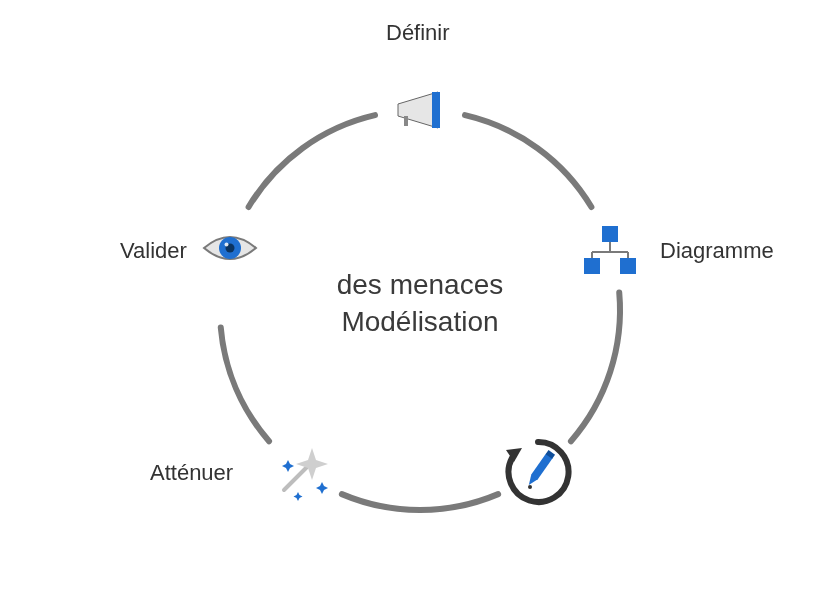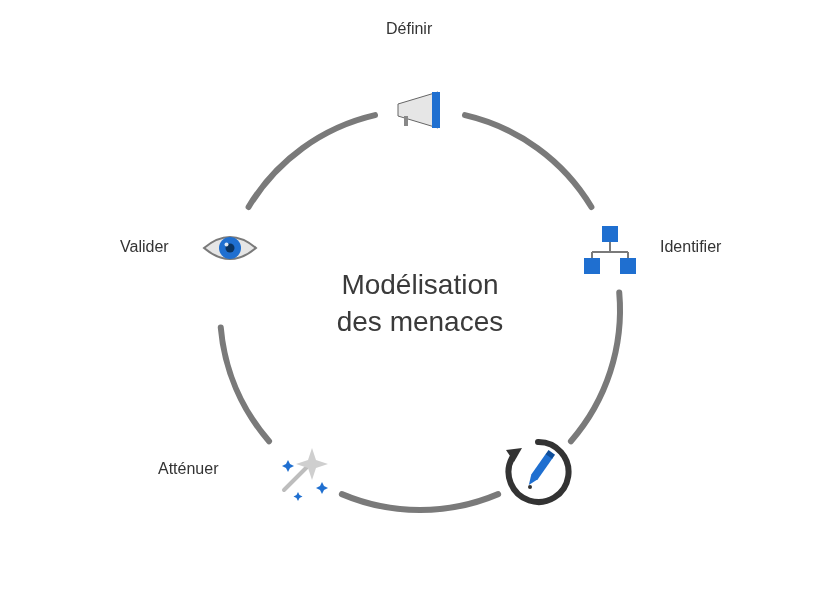--- a/index.html
+++ b/index.html
@@ -28,21 +28,21 @@
     top: 50%;
     transform: translate(-50%, -50%);
     text-align: center;
     font-size: 28px;
     line-height: 1.35;
     color: #3a3a3a;
     width: 260px;
   }
   .step-label {
     position: absolute;
-    font-size: 16px;
+    font-size: 22px;
     color: #333;
     white-space: nowrap;
   }
   .icon-wrap {
     position: absolute;
     width: 60px;
     height: 60px;
     transform: translate(-50%, -50%);
   }
 </style>
@@ -61,22 +61,22 @@
 
       <path d="M 498.14 494.13 A 200 200 0 0 1 341.86 494.13"></path>
 
       <path d="M 269.06 441.20 A 200 200 0 0 1 220.76 327.43"></path>
 
       <path d="M 248.57 207.00 A 200 200 0 0 1 375.01 115.13"></path>
     </g>
   </svg>
 
   <div class="center-label">
+    <div>des menaces</div>
     <div>Modélisation</div>
-    <div>des menaces</div>
   </div>
 
   <div class="icon-wrap" style="left:420px; top:110px;">
     <svg width="60" height="60" viewBox="0 0 60 60">
 
       <path d="M8 24 L48 12 L48 48 L8 36 Z" fill="#e6e6e6" stroke="#666" stroke-width="1"></path>
 
       <rect x="42" y="12" width="8" height="36" fill="#1f6fd0"></rect>
 
       <rect x="14" y="36" width="4" height="10" fill="#888"></rect>
@@ -90,21 +90,21 @@
         <line x1="30" y1="24" x2="30" y2="34"></line>
         <line x1="12" y1="34" x2="48" y2="34"></line>
         <line x1="12" y1="34" x2="12" y2="42"></line>
         <line x1="48" y1="34" x2="48" y2="42"></line>
       </g>
       <rect x="22" y="8" width="16" height="16" fill="#1f6fd0"></rect>
       <rect x="4" y="40" width="16" height="16" fill="#1f6fd0"></rect>
       <rect x="40" y="40" width="16" height="16" fill="#1f6fd0"></rect>
     </svg>
   </div>
-  <div class="step-label" style="left:660px; top:238px;">Identifier</div>
+  <div class="step-label" style="left:660px; top:238px;">Diagramme</div>
 
   <div class="icon-wrap" style="left:538px; top:472px; width:76px; height:76px;">
     <svg width="76" height="76" viewBox="0 0 76 76">
 
       <path d="M 38 8
                A 30 30 0 1 1 12 24" fill="none" stroke="#333" stroke-width="6" stroke-linecap="round"></path>
 
       <path d="M 6 16 L 14 28 L 22 14 Z" fill="#333"></path>
 
       <g transform="rotate(35 38 38)">
@@ -123,21 +123,21 @@
 
       <path d="M40 6 L44 18 L56 22 L44 26 L40 38 L36 26 L24 22 L36 18 Z" fill="#cfcfcf"></path>
 
       <g fill="#1f6fd0">
         <path d="M16 18 L18 22 L22 24 L18 26 L16 30 L14 26 L10 24 L14 22 Z"></path>
         <path d="M50 40 L52 44 L56 46 L52 48 L50 52 L48 48 L44 46 L48 44 Z"></path>
         <path d="M26 50 L27.5 53 L30.5 54.5 L27.5 56 L26 59 L24.5 56 L21.5 54.5 L24.5 53 Z"></path>
       </g>
     </svg>
   </div>
-  <div class="step-label" style="left:158px; top:460px;">Atténuer</div>
+  <div class="step-label" style="left:150px; top:460px;">Atténuer</div>
 
   <div class="icon-wrap" style="left:230px; top:248px;">
     <svg width="60" height="60" viewBox="0 0 60 60">
       <path d="M4 30 Q30 8 56 30 Q30 52 4 30 Z" fill="#e6e6e6" stroke="#7a7a7a" stroke-width="2"></path>
       <circle cx="30" cy="30" r="11" fill="#1f6fd0"></circle>
       <circle cx="30" cy="30" r="4.5" fill="#0b335f"></circle>
       <circle cx="26.5" cy="26.5" r="2" fill="#fff" opacity="0.85"></circle>
     </svg>
   </div>
   <div class="step-label" style="left:120px; top:238px;">Valider</div>

